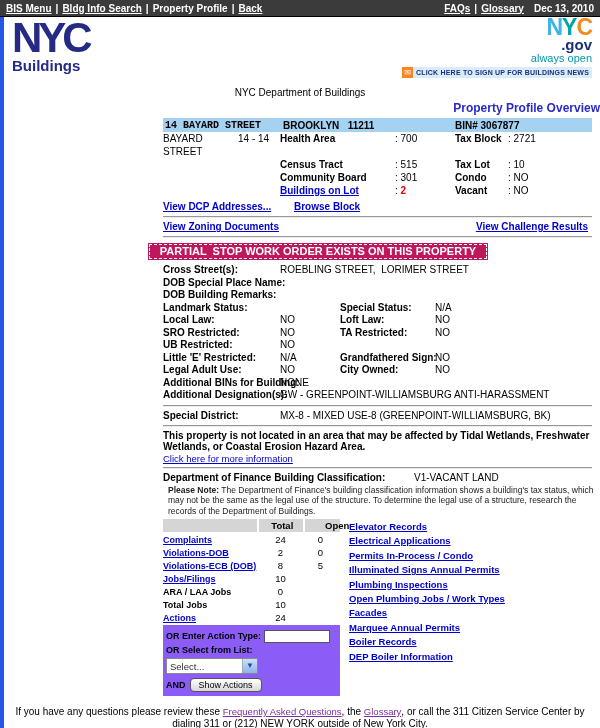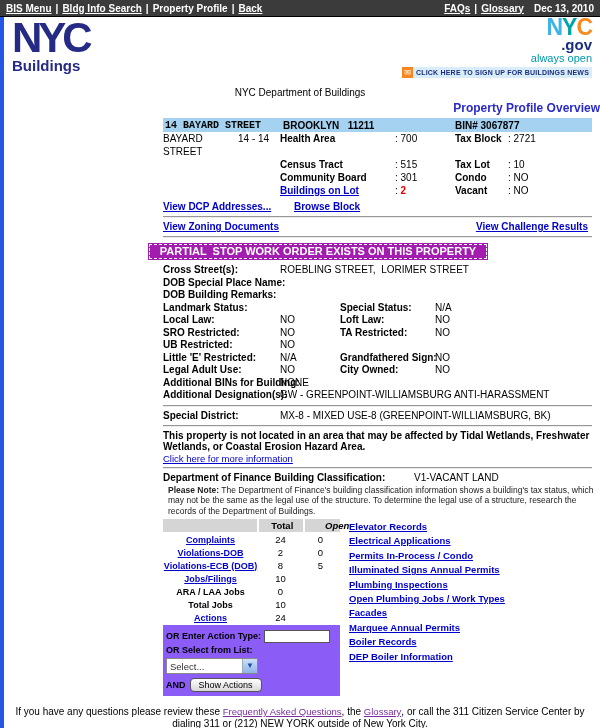--- a/index.html
+++ b/index.html
@@ -51,21 +51,21 @@
   .prow .mlab a { font-weight:bold; }
   .red { color:#e00000; font-weight:bold; }
 
   a.blk { color:#0000cc; font-weight:bold; text-decoration:underline; cursor:pointer; }
   .dcp { margin-top:3px; line-height:13px; }
   .dcp a { margin-right:20px; }
 
   .rule { border:0; border-top:1px solid #979797; border-bottom:1px solid #ececec; height:0; margin:3px 0; }
   .doclinks { display:flex; justify-content:space-between; line-height:12px; padding-right:4px; }
 
-  .alert { margin:5px 0 4px 148px; width:340px; background:#a21caf; padding:1px; }
+  .alert { margin:5px 0 4px 148px; width:340px; background:#be185d; padding:1px; }
   .alert .inner { display:block; border:1px dashed #ffffff; color:#ffffff; font-weight:bold;
                   font-size:11px; text-align:center; line-height:13px; white-space:pre; }
 
   .attrs { margin-left:163px; margin-top:3px; width:429px; }
   .kv { display:flex; line-height:12.5px; }
   .kv .l1 { width:117px; font-weight:bold; white-space:nowrap; }
   .kv .v1 { width:60px; }
   .kv .v1w { flex:1; }
   .kv .l2 { width:95px; font-weight:bold; white-space:nowrap; }
   .kv .v2 { flex:1; }
@@ -82,23 +82,23 @@
   .finance .val { margin-left:26px; }
   .finance .note { font-size:8.5px; line-height:10.5px; padding-left:5px; margin-top:1px; color:#222; }
   .finance .note b { font-weight:bold; }
 
   
   .lower { margin-left:163px; margin-top:3px; display:flex; }
   .stats { width:177px; }
   .trow { display:flex; height:13px; align-items:center; }
   .trow.head { height:13px; margin-bottom:1px; }
   .hcell { background:#d5d5d5; height:13px; line-height:13px; font-weight:bold; }
-  .c1 { width:95px;text-align:center; } .c2 { width:45px; } .c3 { width:35px; }
+  .c1 { width:95px; } .c2 { width:45px; } .c3 { width:35px; }
   .hcell.c1 { margin-right:2px; } .hcell.c2 { margin-right:2px; padding-left:3px; }
-  .hcell.c3 { padding-left:20px;font-style:italic; }
+  .hcell.c3 { padding-left:20px; }
   .trow .c1 { white-space:nowrap; overflow:visible; font-size:9px; }
   .trow .c2, .trow .c3 { text-align:center; font-size:9.5px; }
   .plainlab { font-weight:bold; }
   .stats a.blk { font-size:9px; }
 
   .formblock { background:#8b5cf6; width:177px; padding:3px 3px 4px 3px; margin-top:1px; }
   .formblock .fl { font-weight:bold; font-size:9px; line-height:12px; }
   .frow1 { display:flex; align-items:center; height:16px; }
   .frow1 input { width:66px; height:13px; border:1px solid #555; margin-left:3px; font-size:9px; padding:0 2px; background:#fff; }
   .selbox { margin-top:2px; width:92px; height:16px; background:#fff; border:1px solid #888;

